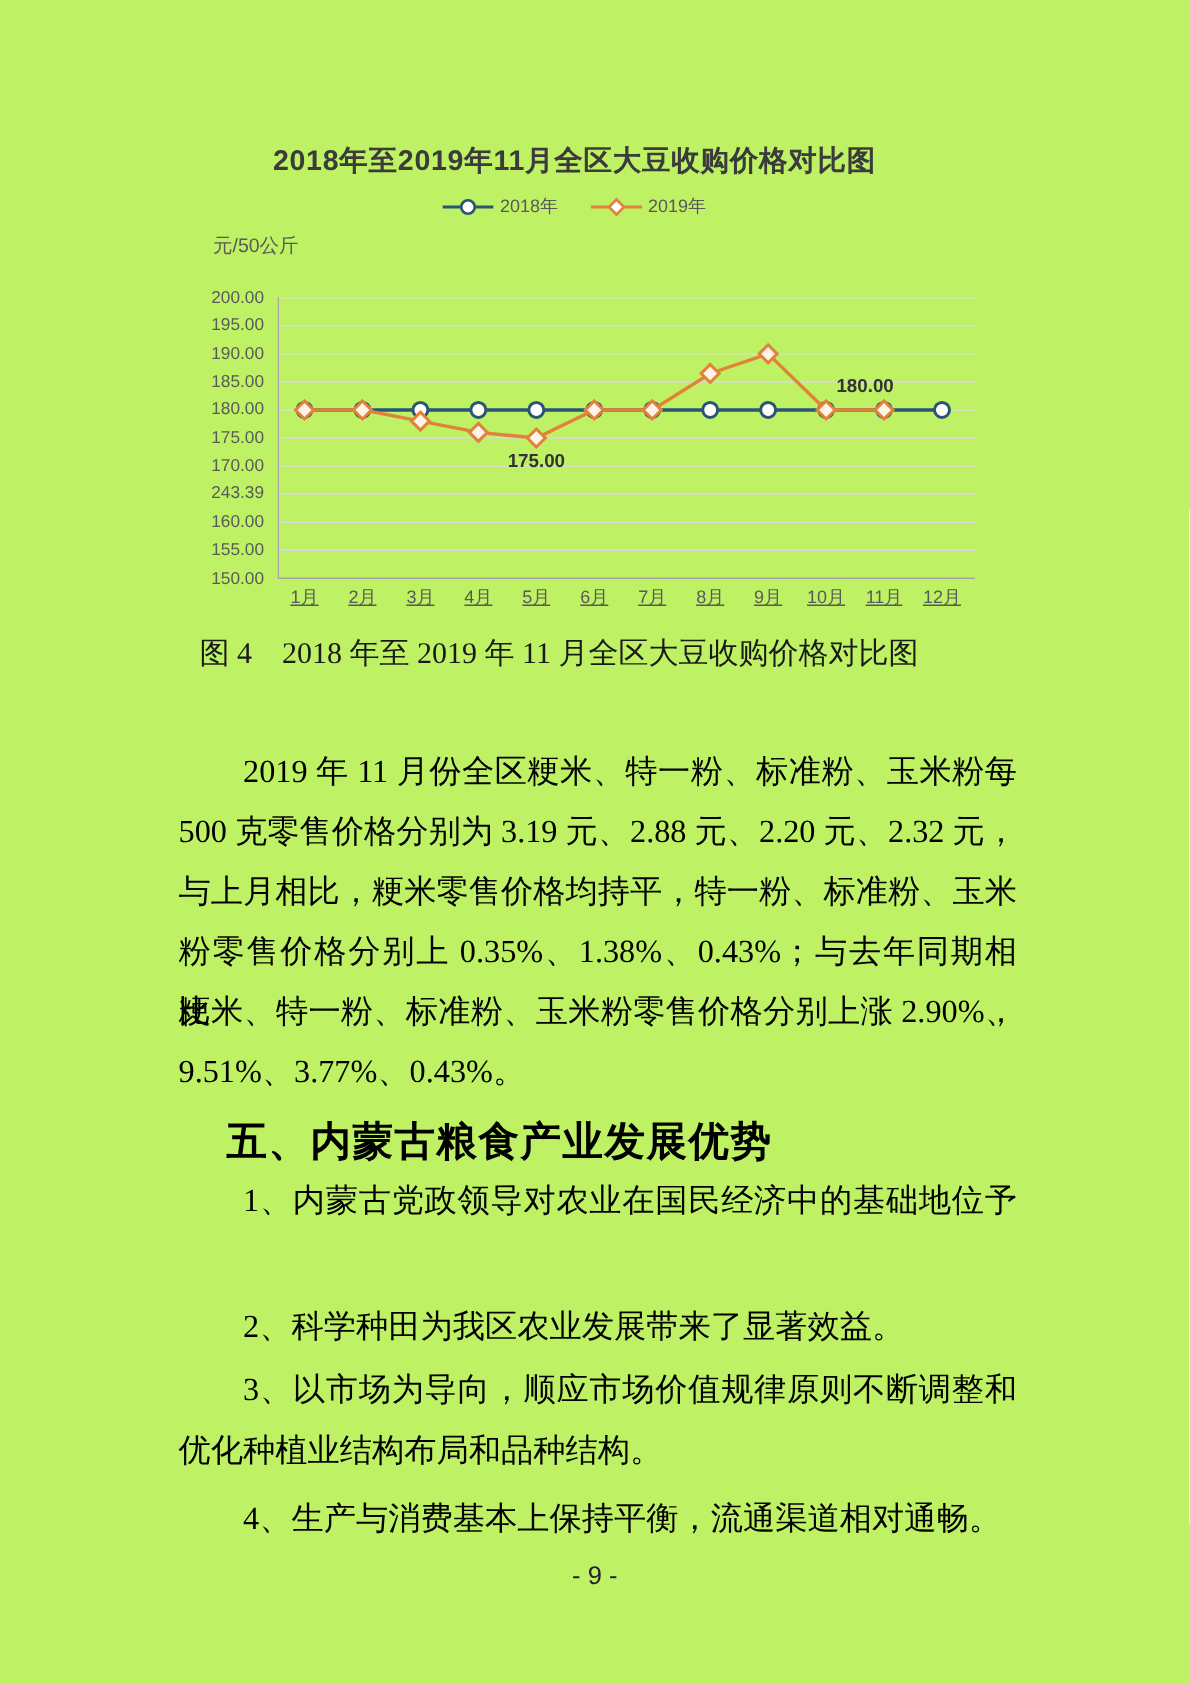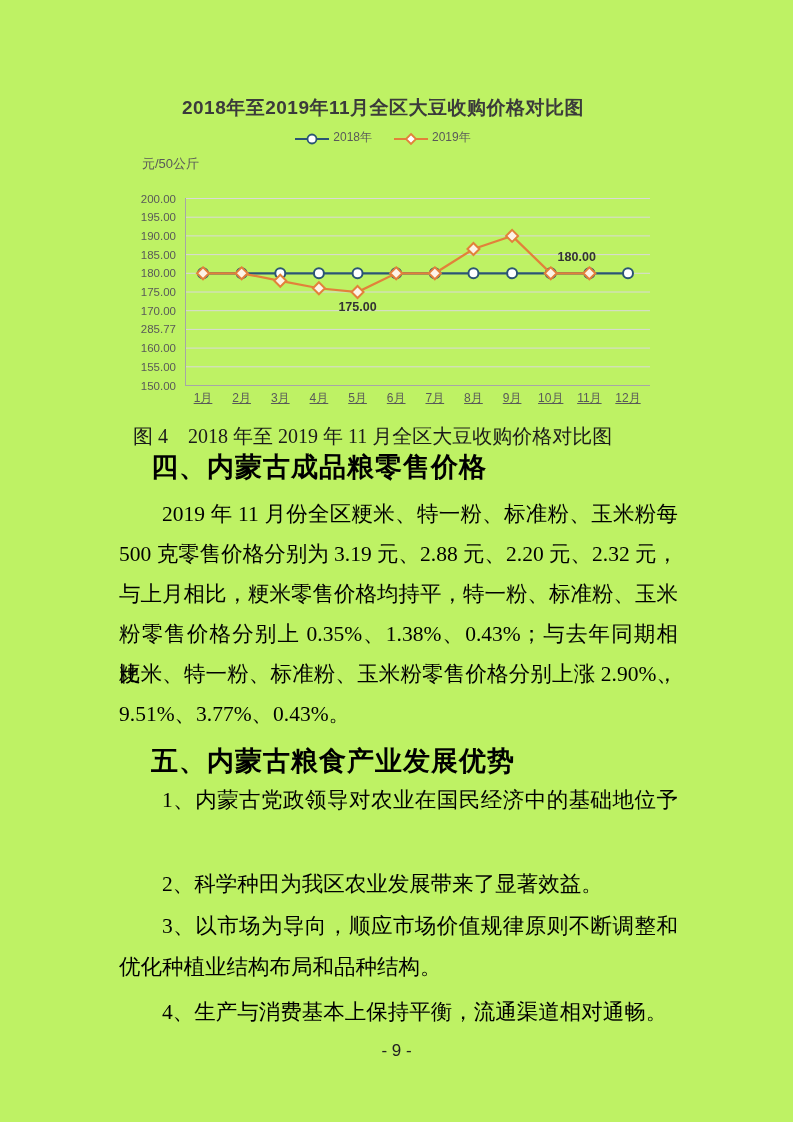--- a/index.html
+++ b/index.html
@@ -6,21 +6,21 @@
   .page{position:relative;width:793px;height:1122px;background:#bef264;overflow:hidden;
         font-family:"Liberation Serif","DejaVu Serif",serif;color:#1a1a1a;}
 
   
   .chart{position:absolute;left:140px;top:95px;width:552px;height:322px;
          font-family:"Liberation Sans","DejaVu Sans",sans-serif;}
   .chart-head{position:absolute;left:0;top:0;width:486px;}
   .chart-title{font-size:19px;font-weight:bold;color:#3b3b3b;text-align:center;
                line-height:26px;letter-spacing:0.5px;}
   .chart-legend{margin-top:8px;display:flex;justify-content:center;align-items:center;gap:22px;}
-  .legend-item{display:flex;align-items:flex-end;gap:4px;font-size:12px;color:#595959;}
+  .legend-item{display:flex;align-items:center;gap:4px;font-size:12px;color:#595959;}
   .unit{position:absolute;left:2px;top:60px;font-size:13px;color:#595959;}
   #plot{position:absolute;left:45px;top:103px;}
   .ytick{position:absolute;left:-6px;width:42px;text-align:right;font-size:11.5px;
          color:#595959;line-height:14px;}
   .xtick{position:absolute;top:296px;width:44px;text-align:center;font-size:12px;
          color:#595959;line-height:14px;text-decoration:underline;}
 
   
   .caption{position:absolute;left:133px;top:424px;font-size:20px;line-height:24px;color:#1a1a1a;}
   .h4,.h5{position:absolute;left:151px;font-size:27px;font-weight:bold;line-height:34px;
@@ -61,21 +61,21 @@
             </svg>
             <span>2019年</span>
           </span>
         </div>
     </div>
     <div class="unit">元/50公斤</div>
     <div id="yticks">
         <div class="ytick" style="top: 283.5px;">150.00</div>
         <div class="ytick" style="top: 264.8px;">155.00</div>
         <div class="ytick" style="top: 246.1px;">160.00</div>
-        <div class="ytick" style="top: 227.4px;">285.77</div>
+        <div class="ytick" style="top: 227.4px;">243.39</div>
         <div class="ytick" style="top: 208.7px;">170.00</div>
         <div class="ytick" style="top: 190px;">175.00</div>
         <div class="ytick" style="top: 171.3px;">180.00</div>
         <div class="ytick" style="top: 152.6px;">185.00</div>
         <div class="ytick" style="top: 133.9px;">190.00</div>
         <div class="ytick" style="top: 115.2px;">195.00</div>
         <div class="ytick" style="top: 96.5px;">200.00</div>
       </div>
     <svg id="plot" width="465" height="189">
         <line x1="0" x2="465" y1="187.5" y2="187.5" stroke="#a6a6a6" stroke-width="1"></line>
@@ -129,21 +129,20 @@
         <div class="xtick" style="left: 311.455px;">8月</div>
         <div class="xtick" style="left: 350.091px;">9月</div>
         <div class="xtick" style="left: 388.727px;">10月</div>
         <div class="xtick" style="left: 427.364px;">11月</div>
         <div class="xtick" style="left: 466px;">12月</div>
       </div>
   </div>
 
   <div class="caption">图 4　2018 年至 2019 年 11 月全区大豆收购价格对比图</div>
 
-  <div class="h4">四、内蒙古成品粮零售价格</div>
 
   <div class="para">
     <div class="line indent">2019 年 11 月份全区粳米、特一粉、标准粉、玉米粉每</div>
     <div class="line">500 克零售价格分别为 3.19 元、2.88 元、2.20 元、2.32 元，</div>
     <div class="line">与上月相比，粳米零售价格均持平，特一粉、标准粉、玉米</div>
     <div class="line">粉零售价格分别上 0.35%、1.38%、0.43%；与去年同期相比，</div>
     <div class="line">粳米、特一粉、标准粉、玉米粉零售价格分别上涨 2.90%、</div>
     <div class="line last">9.51%、3.77%、0.43%。</div>
   </div>
 

